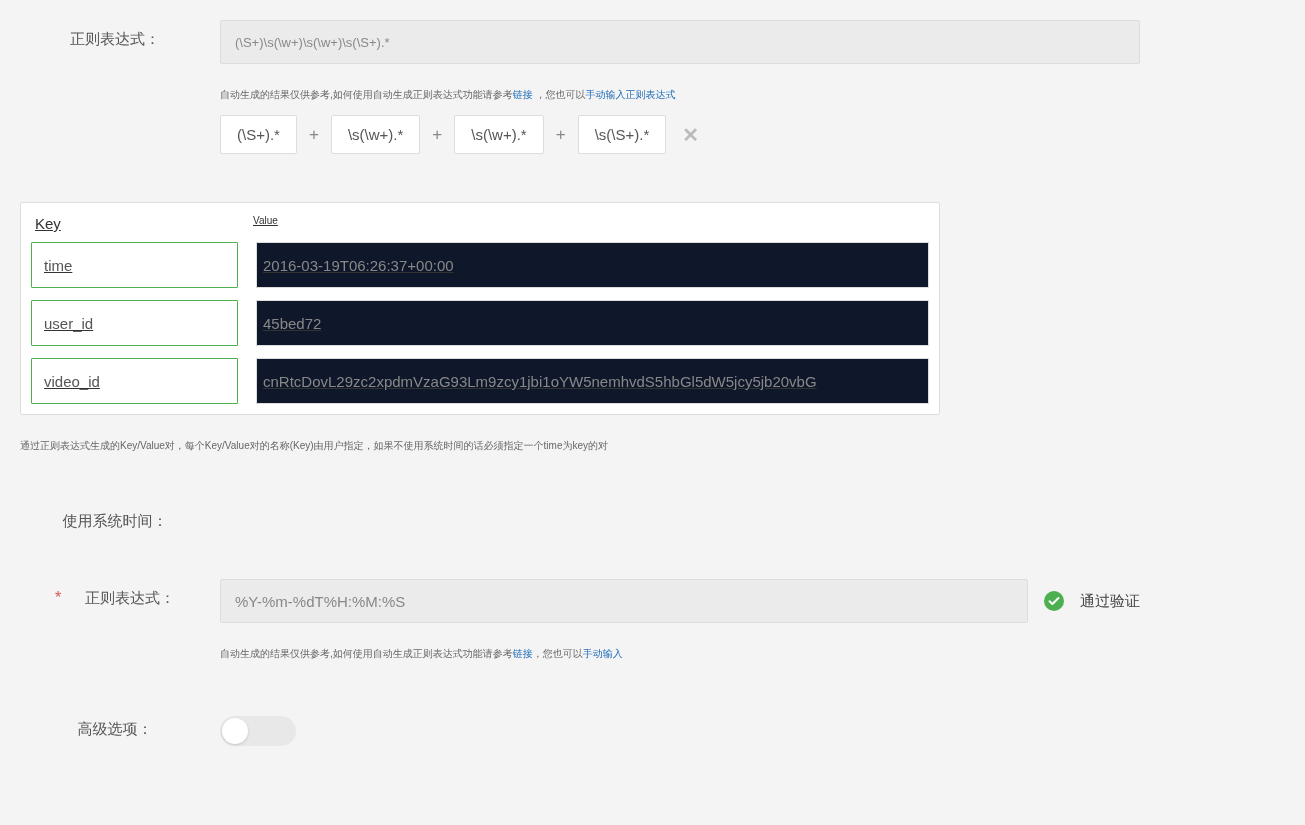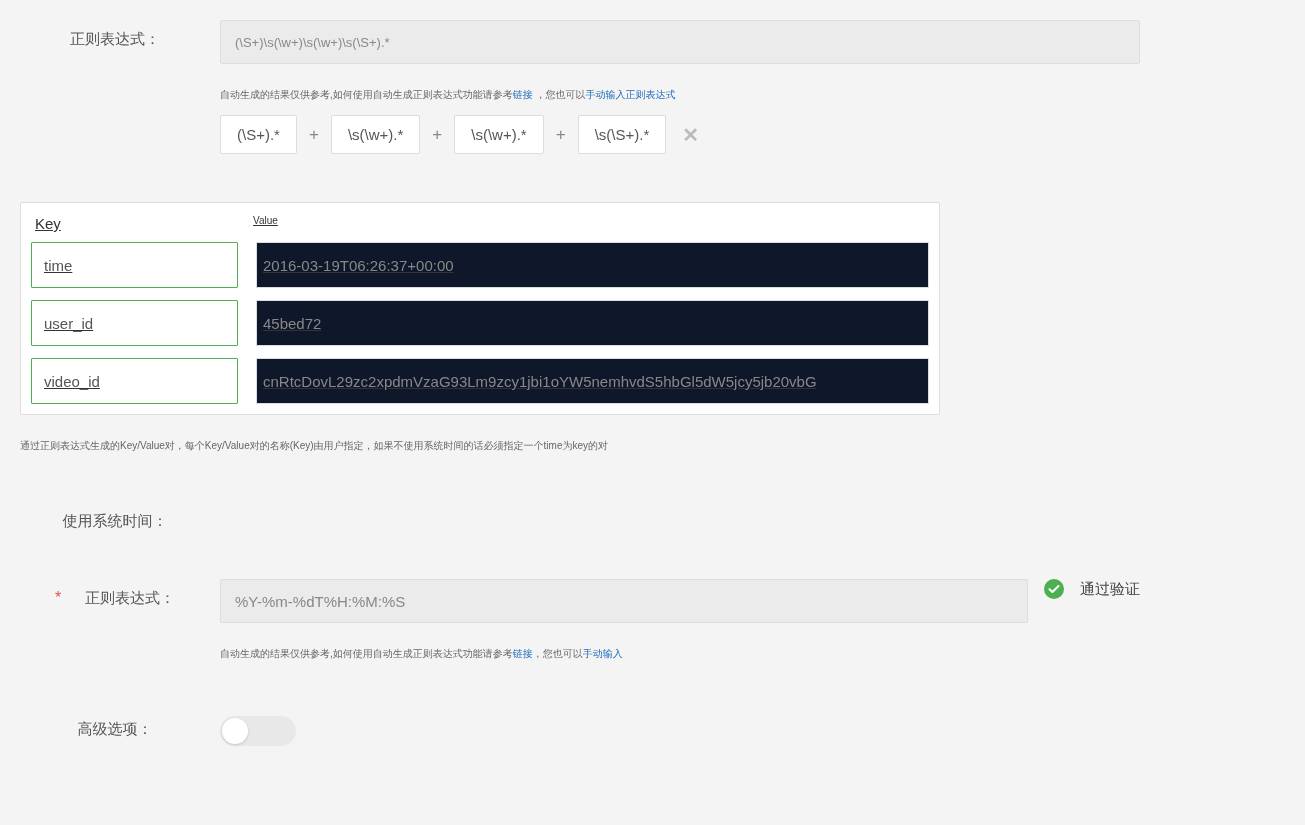--- a/index.html
+++ b/index.html
@@ -157,21 +157,21 @@
       height: 26px;
       background: #fff;
       border-radius: 50%;
       position: absolute;
       top: 2px;
       left: 2px;
       box-shadow: 0 1px 3px rgba(0,0,0,0.15);
     }
     .time-row {
       display: flex;
-      align-items: flex-start;
+      align-items: center;
       gap: 16px;
     }
     .time-input {
       flex: 1;
       height: 44px;
       background: #ebebeb;
       border: 1px solid #ddd;
       padding: 0 14px;
       color: #888;
       font-size: 15px;

